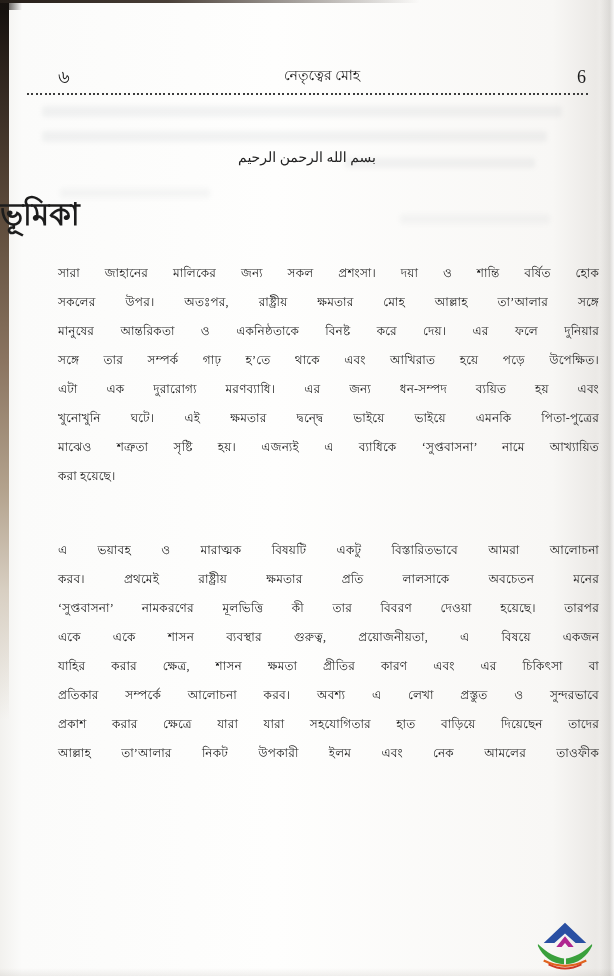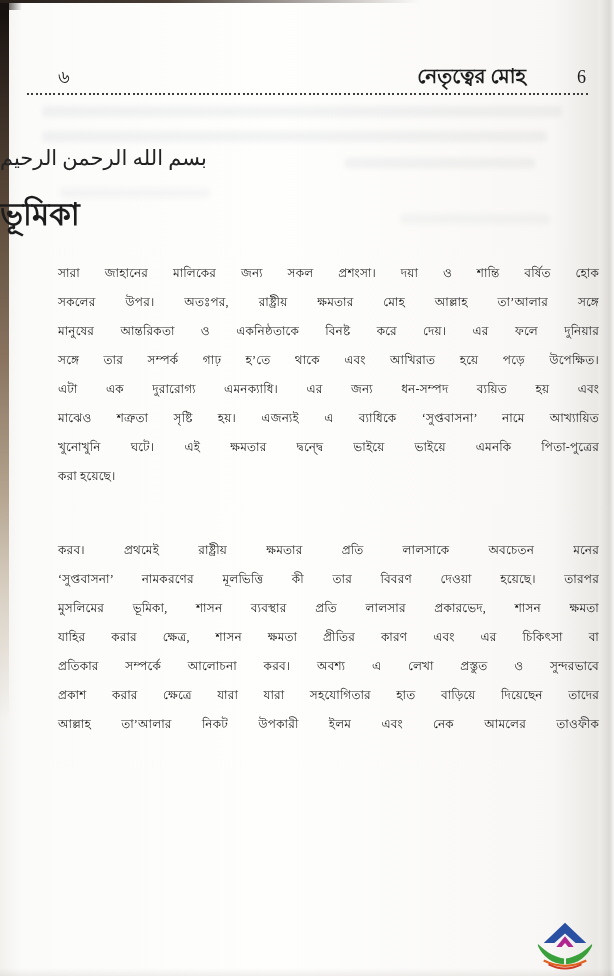--- a/index.html
+++ b/index.html
@@ -24,33 +24,33 @@
   .bottom-shade{position:absolute;left:0;bottom:0;width:100%;height:8px;background:linear-gradient(0deg,rgba(120,110,100,0.10),rgba(0,0,0,0));}
 
   
   .header-row{
     position:absolute;top:64px;left:58px;right:28px;
     display:flex;align-items:flex-end;
   }
   .pg-num{width:60px;font-size:18px;line-height:22px;}
   .pg-num.left{text-align:left;}
   .pg-num.right{text-align:right;}
-  .head-title{flex:1;text-align:right;font-weight:bold;font-size:20px;line-height:24px;}
+  .head-title{flex:1;text-align:center;font-weight:normal;font-size:14px;line-height:24px;}
   .dotted-rule{
     position:absolute;top:93px;left:27px;right:25px;height:3px;
     background-image:repeating-linear-gradient(90deg,#3c3c3c 0 2px,rgba(0,0,0,0) 2px 4.4px);
     background-size:100% 2.4px;background-repeat:no-repeat;background-position:0 0;
   }
 
   
   .ghost{position:absolute;background:#8e959b;opacity:0.10;filter:blur(2.5px);border-radius:3px;}
 
   .bismillah{
     position:absolute;top:144px;left:0;width:100%;
-    text-align:left;font-size:21px;line-height:28px;direction:rtl;color:#222;
+    text-align:center;font-size:14px;line-height:28px;direction:rtl;color:#222;
   }
   .section-heading{
     position:absolute;top:193px;left:0;width:100%;
     text-align:left;font-weight:bold;font-size:31px;line-height:44px;
   }
 
   
   .para{position:absolute;left:58px;right:15px;font-size:12px;}
   .para-1{top:259px;}
   .para-2{top:536px;}
@@ -90,30 +90,31 @@
 
   <div class="bismillah">بسم الله الرحمن الرحيم</div>
 
   <div class="section-heading">ভূমিকা</div>
 
   <div class="para para-1">
     <div class="bl">সারা জাহানের মালিকের জন্য সকল প্রশংসা। দয়া ও শান্তি বর্ষিত হোক</div>
     <div class="bl">সকলের উপর। অতঃপর, রাষ্ট্রীয় ক্ষমতার মোহ আল্লাহ তা’আলার সঙ্গে</div>
     <div class="bl">মানুষের আন্তরিকতা ও একনিষ্ঠতাকে বিনষ্ট করে দেয়। এর ফলে দুনিয়ার</div>
     <div class="bl">সঙ্গে তার সম্পর্ক গাঢ় হ’তে থাকে এবং আখিরাত হয়ে পড়ে উপেক্ষিত।</div>
-    <div class="bl">এটা এক দুরারোগ্য এমনক্যাধি। এর জন্য ধন-সম্পদ ব্যয়িত হয় এবং</div>
+    <div class="bl">এটা এক দুরারোগ্য মরণব্যাধি। এর জন্য ধন-সম্পদ ব্যয়িত হয় এবং</div>
+    <div class="bl">খুনোখুনি ঘটে। এই ক্ষমতার দ্বন্দ্বে ভাইয়ে ভাইয়ে এমনকি পিতা-পুত্রের</div>
     <div class="bl">মাঝেও শত্রুতা সৃষ্টি হয়। এজন্যই এ ব্যাধিকে ‘সুপ্তবাসনা’ নামে আখ্যায়িত</div>
-    <div class="bl">খুনোখুনি ঘটে। এই ক্ষমতার দ্বন্দ্বে ভাইয়ে ভাইয়ে এমনকি পিতা-পুত্রের</div>
     <div class="bl end">করা হয়েছে।</div>
   </div>
 
   <div class="para para-2">
+    <div class="bl">এ ভয়াবহ ও মারাত্মক বিষয়টি একটু বিস্তারিতভাবে আমরা আলোচনা</div>
     <div class="bl">করব। প্রথমেই রাষ্ট্রীয় ক্ষমতার প্রতি লালসাকে অবচেতন মনের</div>
     <div class="bl">‘সুপ্তবাসনা’ নামকরণের মূলভিত্তি কী তার বিবরণ দেওয়া হয়েছে। তারপর</div>
-    <div class="bl">মুসলিমের ভূমিকা, শাসন ব্যবস্থার প্রতি লালসার প্রকারভেদ, শাসন ক্ষমতা</div>
+    <div class="bl">একে একে শাসন ব্যবস্থার গুরুত্ব, প্রয়োজনীয়তা, এ বিষয়ে একজন</div>
     <div class="bl">যাহির করার ক্ষেত্র, শাসন ক্ষমতা প্রীতির কারণ এবং এর চিকিৎসা বা</div>
     <div class="bl">প্রতিকার সম্পর্কে আলোচনা করব। অবশ্য এ লেখা প্রস্তুত ও সুন্দরভাবে</div>
     <div class="bl">প্রকাশ করার ক্ষেত্রে যারা যারা সহযোগিতার হাত বাড়িয়ে দিয়েছেন তাদের</div>
     <div class="bl">আল্লাহ তা’আলার নিকট উপকারী ইলম এবং নেক আমলের তাওফীক</div>
 
   </div>
 
   <svg class="logo" viewBox="0 0 60 52" aria-hidden="true">
 
     <path d="M30,2 L52,23 L41,23 L30,13 L19,23 L8,23 Z" fill="#2a50a3"></path>

